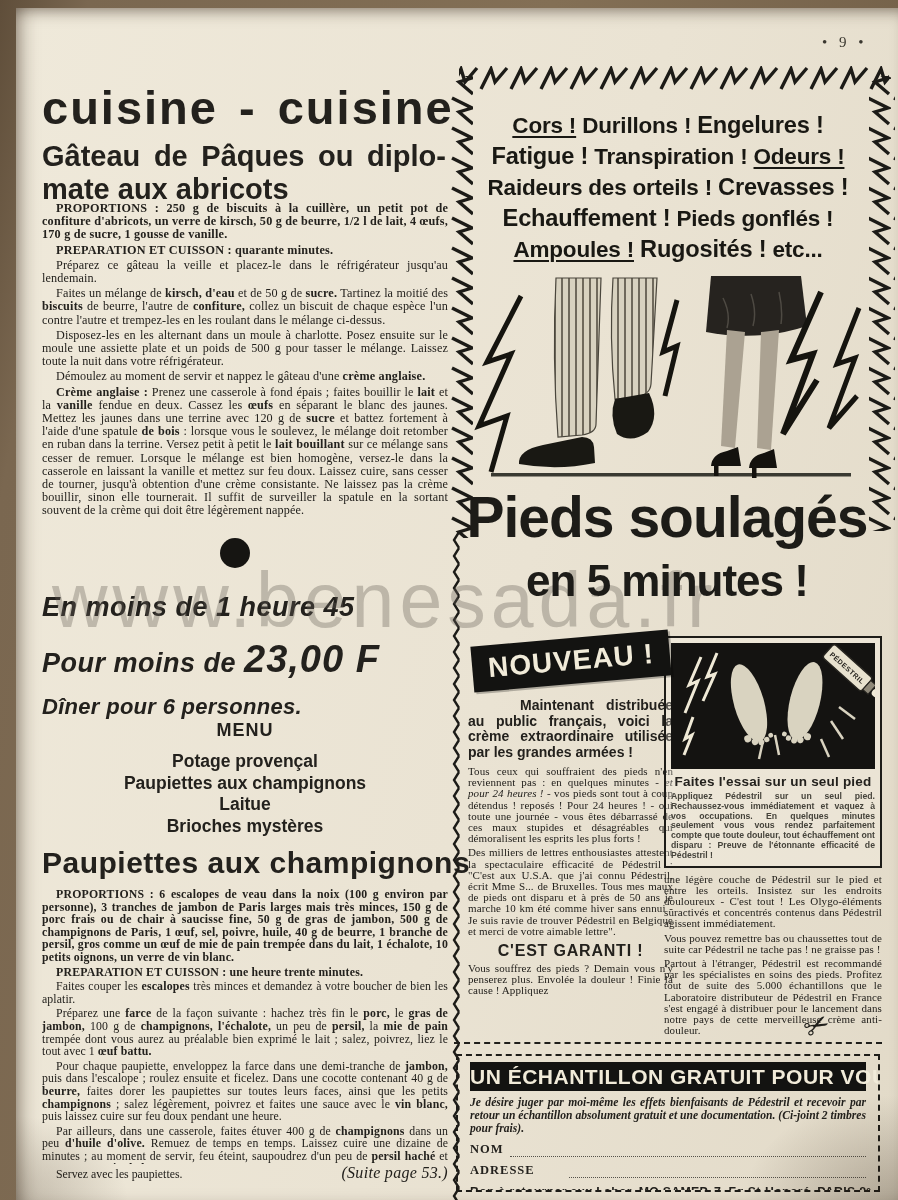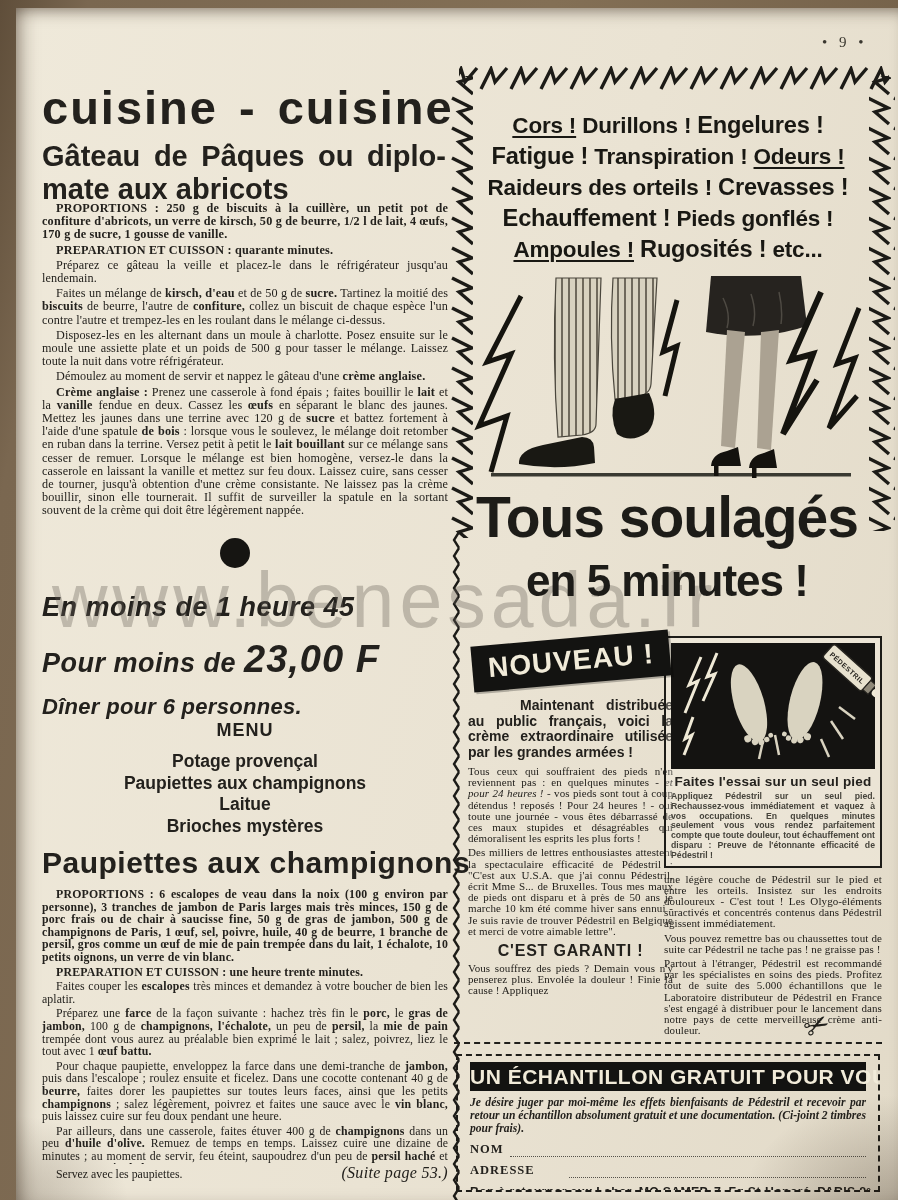--- a/index.html
+++ b/index.html
@@ -203,21 +203,21 @@
 
       <g fill="none" stroke="#15140f" stroke-width="5" stroke-linejoin="miter">
         <polyline points="60,28 26,94 50,86 18,158 46,148 30,204"></polyline>
         <polyline points="216,32 202,84 216,78 204,128"></polyline>
         <polyline points="360,24 330,92 352,86 322,166 356,112" stroke-width="6"></polyline>
         <polyline points="398,40 376,96 394,90 368,160 396,128" stroke-width="5"></polyline>
       </g>
     </svg>
 
     <div class="abs headline">
-      <div class="hl1">Tous soulagés</div>
+      <div class="hl1">Pieds soulagés</div>
       <div class="hl2">en 5 minutes !</div>
     </div>
 
     <div class="abs badge">NOUVEAU !</div>
 
     <div class="abs ad-left">
       <p class="ad-intro">Maintenant distribuée au public français, voici la crème extraordinaire utilisée par les grandes armées !</p>
       <div class="ad-body">
           <p>Tous ceux qui souffraient des pieds n'en reviennent pas : en quelques minutes - <i>et pour 24 heures !</i> - vos pieds sont tout à coup détendus ! reposés ! Pour 24 heures ! - oui toute une journée - vous êtes débarrassé de ces maux stupides et désagréables qui démoralisent les esprits les plus forts !</p>
           <p>Des milliers de lettres enthousiastes attestent la spectaculaire efficacité de Pédestril : "C'est aux U.S.A. que j'ai connu Pédestril, écrit Mme S... de Bruxelles. Tous mes maux de pieds ont disparu et à près de 50 ans je marche 10 km été comme hiver sans ennui - Je suis ravie de trouver Pédestril en Belgique et merci de votre aimable lettre".</p>

